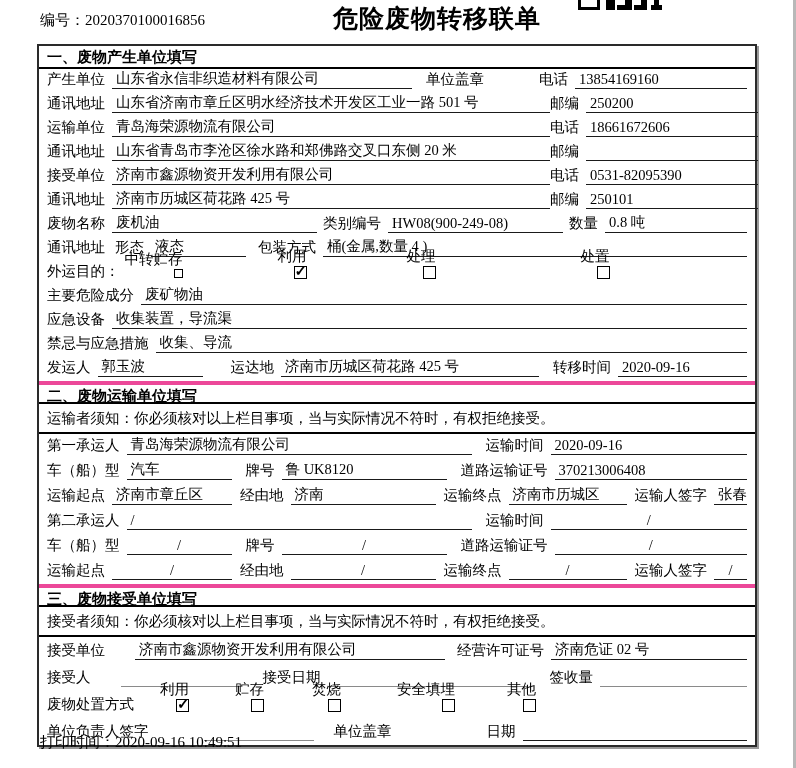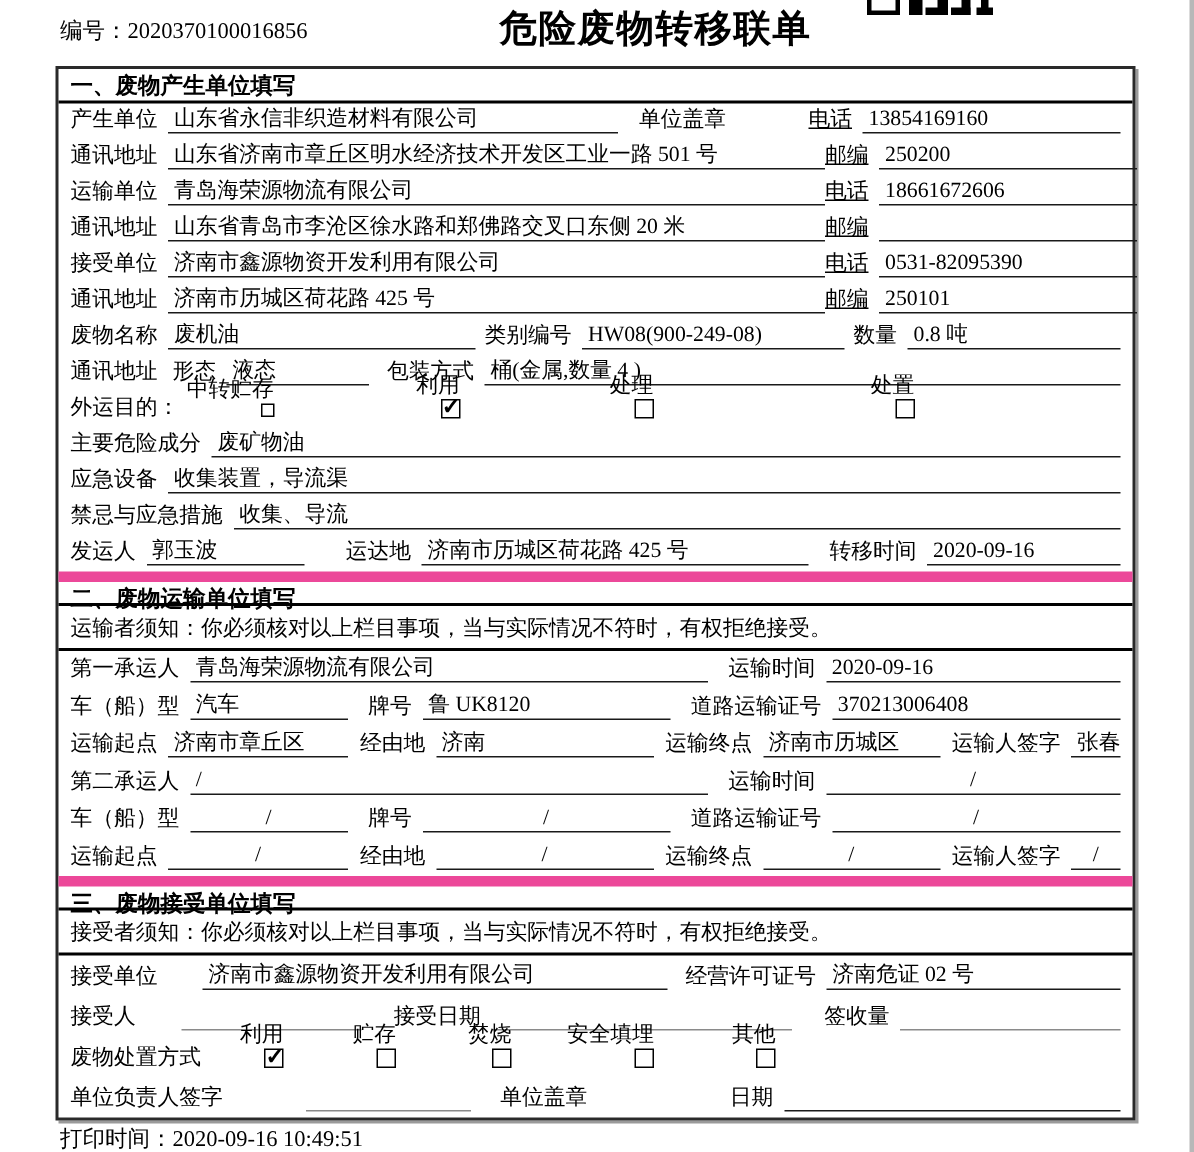--- a/index.html
+++ b/index.html
@@ -26,37 +26,37 @@
   .form-box{
     position:absolute;left:37px;top:44px;width:720px;
     border:2px solid #2a2a2a;background:#fff;
     box-shadow:2px 2px 0 #9a9a9a;
   }
   .sec-title{
     height:23px;font-weight:bold;font-size:15px;padding:2px 24px 0 8px;
     border-bottom:2px solid #000;
     font-family:"Liberation Sans","DejaVu Sans",sans-serif;
   }
-  .sec-title.mid{border-top:7px solid #ec4899;}
+  .sec-title.mid{border-top:4px solid #ec4899;}
   .notice{height:30px;display:flex;align-items:center;padding:0 8px;border-bottom:2px solid #000;font-size:14.5px;}
   .frow{display:flex;align-items:flex-end;padding:0 8px 4px 8px;}
   .s1 .frow{height:24px;}
   .s2 .frow{height:25px;}
   .s3 .frow{height:27px;}
   .lb{white-space:nowrap;flex-shrink:0;}
   .u{border-bottom:1.2px solid #1a1a1a;margin-left:7px;padding:0 4px;white-space:nowrap;min-height:18px;flex-shrink:0;overflow:hidden;}
   .u.fx{flex:1 1 auto;}
   .u.c{text-align:center;}
   .u.gray{border-bottom-color:#8a8a8a;}
-  .mla{margin-left:auto;text-decoration:underline;}
+  .mla{margin-left:auto;}
   .opt{display:flex;align-items:flex-end;white-space:nowrap;flex-direction:column;}
   .cb{width:13px;height:13px;border:1.6px solid #000;display:inline-block;margin-left:7px;margin-bottom:2px;position:relative;flex-shrink:0;}
   .cb.small{width:9px;height:9px;margin-bottom:3px;}
   .cb.checked::after{content:"✓";position:absolute;top:-5px;left:0px;font-size:15px;font-weight:bold;}
-  .print-line{position:absolute;left:40px;top:750px;font-size:15px;white-space:nowrap;}
+  .print-line{position:absolute;left:40px;top:733px;font-size:15px;white-space:nowrap;}
   .page-edge{position:absolute;right:0;top:0;width:3px;height:768px;background:#b8b8b8;}
 </style>
 </head>
 <body>
 
 <div class="hdr-serial">
   <span>编号：</span><span>2020370100016856</span>
 </div>
 <div class="page-title">危险废物转移联单</div>
 <div class="qr">
@@ -266,21 +266,21 @@
         <span class="cb checked"></span>
       </span>
       <span class="opt" style="margin-left:46px">
         <span class="lb">贮存</span>
         <span class="cb"></span>
       </span>
       <span class="opt" style="margin-left:48px">
         <span class="lb">焚烧</span>
         <span class="cb"></span>
       </span>
-      <span class="opt" style="margin-left:37px">
+      <span class="opt" style="margin-left:56px">
         <span class="lb">安全填埋</span>
         <span class="cb"></span>
       </span>
       <span class="opt" style="margin-left:52px">
         <span class="lb">其他</span>
         <span class="cb"></span>
       </span>
     </div>
 
     <div class="frow">

